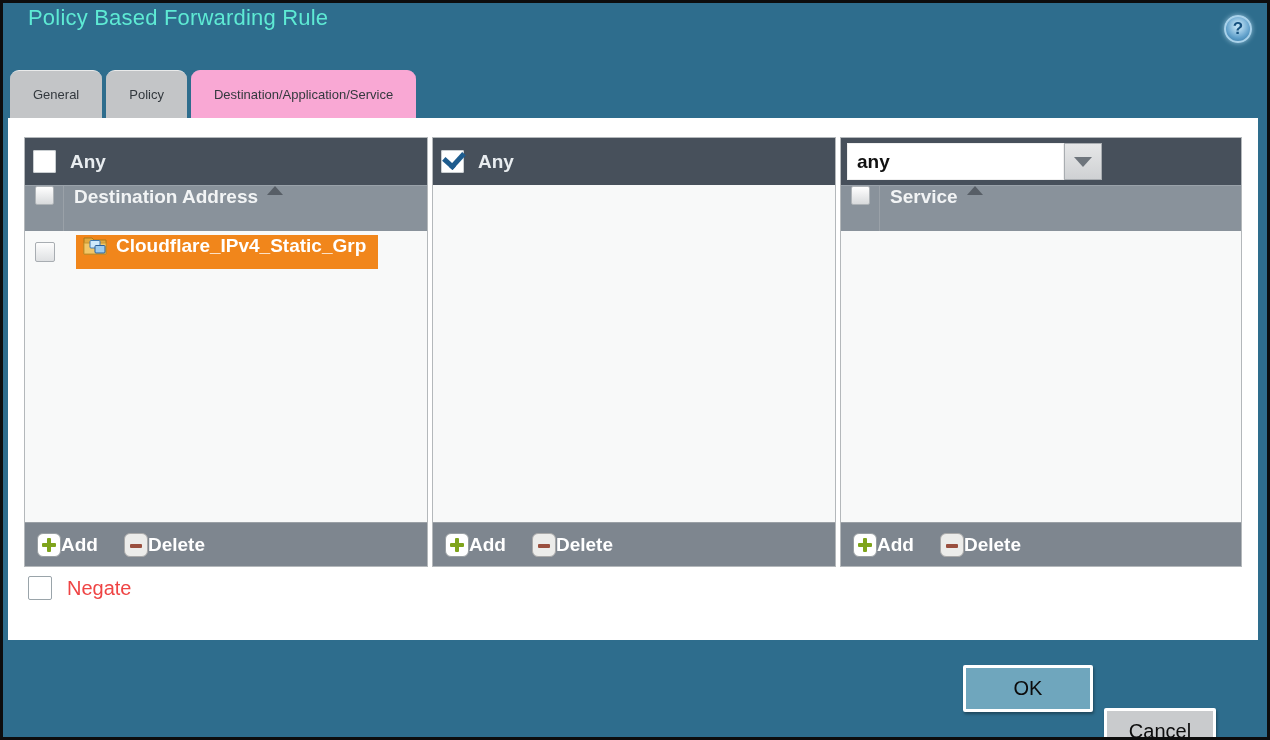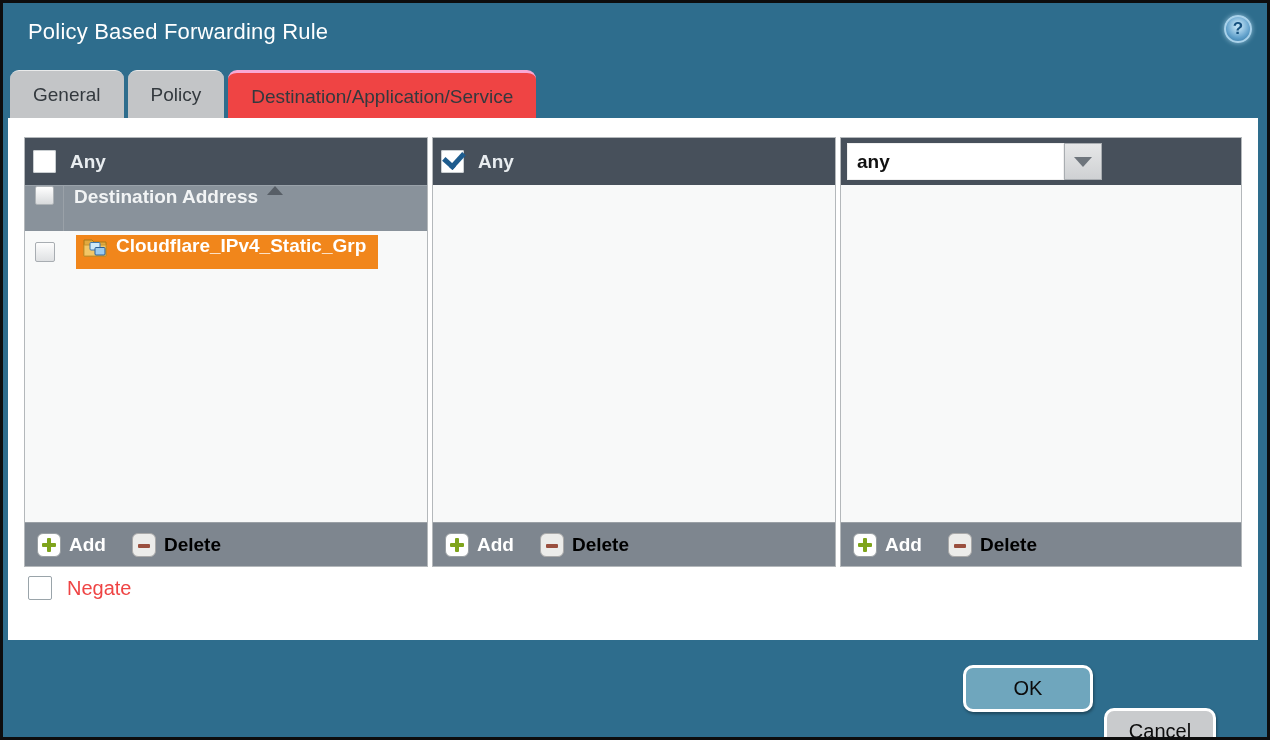--- a/index.html
+++ b/index.html
@@ -1,30 +1,30 @@
 <!DOCTYPE html>
 <html><head>
 <meta charset="utf-8">
 <style>
   * { margin:0; padding:0; box-sizing:border-box; font-family:"Liberation Sans", sans-serif; }
   html,body { width:1270px; height:740px; background:#fff; }
   .dialog { position:relative; width:1270px; height:740px; background:#2E6D8D; border:3px solid #0d0d0d; overflow:hidden; }
 
   
-  .title { position:absolute; left:25px; top:16px; font-size:22px; color:#ffffff; letter-spacing:.2px; }
+  .title { position:absolute; left:25px; top:2px; font-size:22px; color:#5eead4; letter-spacing:.2px; }
   .help { position:absolute; right:15px; top:12px; width:28px; height:28px; border-radius:50%;
           background:radial-gradient(circle at 50% 38%, #b9ddf2 15%, #5f9fca 62%, #2d6f9d 100%);
           border:2px solid #a9d2ea; box-shadow:0 0 5px rgba(190,225,245,.7);
           color:#15507e; font-weight:bold; font-size:17px; line-height:24px; text-align:center; cursor:pointer; }
 
   
   .tabs { position:absolute; left:7px; top:67px; height:48px; display:flex; gap:4px; }
   .tab { height:48px; line-height:48px; padding:0 23px; background:#C3C5C7; color:#33393E;
-         font-size:19px; border-radius:9px 9px 0 0; border-top:1px solid #e9eaea; cursor:pointer; white-space:nowrap; }
-  .tab.active { background:#ef4444; border-top:3px solid #f9a8d4; }
+         font-size:13px; border-radius:9px 9px 0 0; border-top:1px solid #e9eaea; cursor:pointer; white-space:nowrap; }
+  .tab.active { background:#f9a8d4; border-top:1px solid #f9a8d4; }
 
   
   .panel { position:absolute; left:5px; top:115px; width:1250px; height:522px; background:#ffffff; }
 
   
   .col { position:absolute; top:19px; height:430px; border:1px solid #b4b8bb; display:flex; flex-direction:column; background:#F8F9F9;font-weight:bold; }
   .col1 { left:16px;  width:404px; }
   .col2 { left:424px; width:404px; }
   .col3 { left:832px; width:402px; }
 
@@ -44,47 +44,47 @@
   .cb { display:inline-block; border-radius:2px; position:relative; cursor:pointer; }
   .cb-any { width:23px; height:23px; margin-left:8px; background:#fff; box-shadow:inset 0 0 0 1px #c9ced1; }
   .cb-any.checked::after { content:""; position:absolute; left:3px; top:1px; width:15px; height:9px;
         border-left:5px solid #1E5C8E; border-bottom:5px solid #1E5C8E; transform:rotate(-48deg); }
   .cb-sub { width:19px; height:19px; margin-left:10px; background:linear-gradient(#ffffff,#d8dadc); border:1px solid #aeb3b7; }
   .cb-row { width:20px; height:20px; margin-left:10px; background:linear-gradient(#fdfdfd,#dfe1e3); border:1px solid #a8adb2; }
   .cb-negate { width:24px; height:24px; background:#fff; border:1px solid #9aa4aa; }
 
   
   .listrow { display:flex; align-items:center; height:40px; padding-top:2px; cursor:pointer; }
-  .rowhl { display:inline-flex; align-items:flex-end; margin-left:21px; height:34px; padding:0 12px 12px 7px; gap:9px;
+  .rowhl { display:inline-flex; align-items:flex-start; margin-left:21px; height:34px; padding:0 12px 12px 7px; gap:9px;
            background:#F1861B; color:#ffffff; font-size:19px; }
 
   
-  .actbtn { display:inline-flex; align-items:center; gap:8px; font-size:19px; cursor:pointer; }
+  .actbtn { display:inline-flex; align-items:center; font-size:19px; cursor:pointer; }
   .actbtn .lbl { color:#ffffff; }
-  .actbtn.disabled .lbl { color:#000000; }
+  .actbtn.disabled .lbl { color:#ffffff; }
   .sqicon { width:24px; height:24px; background:#fff; border:1px solid #999fa3; border-radius:6px; position:relative; display:inline-block; }
   .plus::before  { content:""; position:absolute; left:4px; top:9px; width:14px; height:4px; background:#7FA41C; border-radius:1px; }
   .plus::after   { content:""; position:absolute; left:9px; top:4px; width:4px; height:14px; background:#7FA41C; border-radius:1px; }
   .minus { background:#ECECEA; border-color:#a9a9a9; }
   .minus::before { content:""; position:absolute; left:5px; top:10px; width:12px; height:4px; background:#9A4F3E; border-radius:1px; }
 
   
   .dd { position:absolute; left:6px; top:5px; height:37px; display:flex; }
   .dd-input { width:217px; height:37px; background:#fff; border:1px solid #f0f0f0; color:#111; font-size:19px;
               display:flex; align-items:center; padding-left:9px; }
   .dd-btn { width:38px; height:37px; background:linear-gradient(#e6e7e8,#cfd1d3); border:1px solid #a9adb1;
             display:flex; align-items:center; justify-content:center; cursor:pointer; }
   .dd-arrow { width:0; height:0; border-left:9px solid transparent; border-right:9px solid transparent; border-top:10px solid #6E757C; }
 
   
   .negate { position:absolute; left:20px; top:458px; display:flex; align-items:center; gap:15px; }
   .negate .lbl { font-size:20px; color:#ef4444; }
 
   
-  .btn { position:absolute; top:662px; height:47px; border-radius:10px; border:3px solid #ffffff;
+  .btn { position:absolute; top:662px; height:47px; border-radius:2px; border:3px solid #ffffff;
          font-size:20px; color:#0c0c0c; cursor:pointer; box-shadow:1px 2px 3px rgba(0,0,0,.35); }
   .ok { left:960px; width:130px; background:#6FA6BD; }
   .cancel { left:1101px; width:112px; background:#C9CBCD;margin-top:43px; }
 
   .grp-icon { flex:0 0 auto; }
 </style>
 </head>
 <body>
 
 <div class="dialog">
@@ -157,20 +157,26 @@
 
     <div class="col col3">
       <div class="anybar">
         <span class="dd">
           <span class="dd-input">any</span>
           <span class="dd-btn">
             <span class="dd-arrow"></span>
           </span>
         </span>
       </div>
+      <div class="subheader">
+        <span class="cb cb-sub"></span>
+        <span class="vdivider"></span>
+        <span class="collabel">Service</span>
+        <span class="sortarrow"></span>
+      </div>
       <div class="body"></div>
       <div class="footbar">
         <span class="actbtn">
           <span class="sqicon plus"></span>
           <span class="lbl">Add</span>
         </span>
         <span class="actbtn disabled">
           <span class="sqicon minus"></span>
           <span class="lbl">Delete</span>
         </span>

